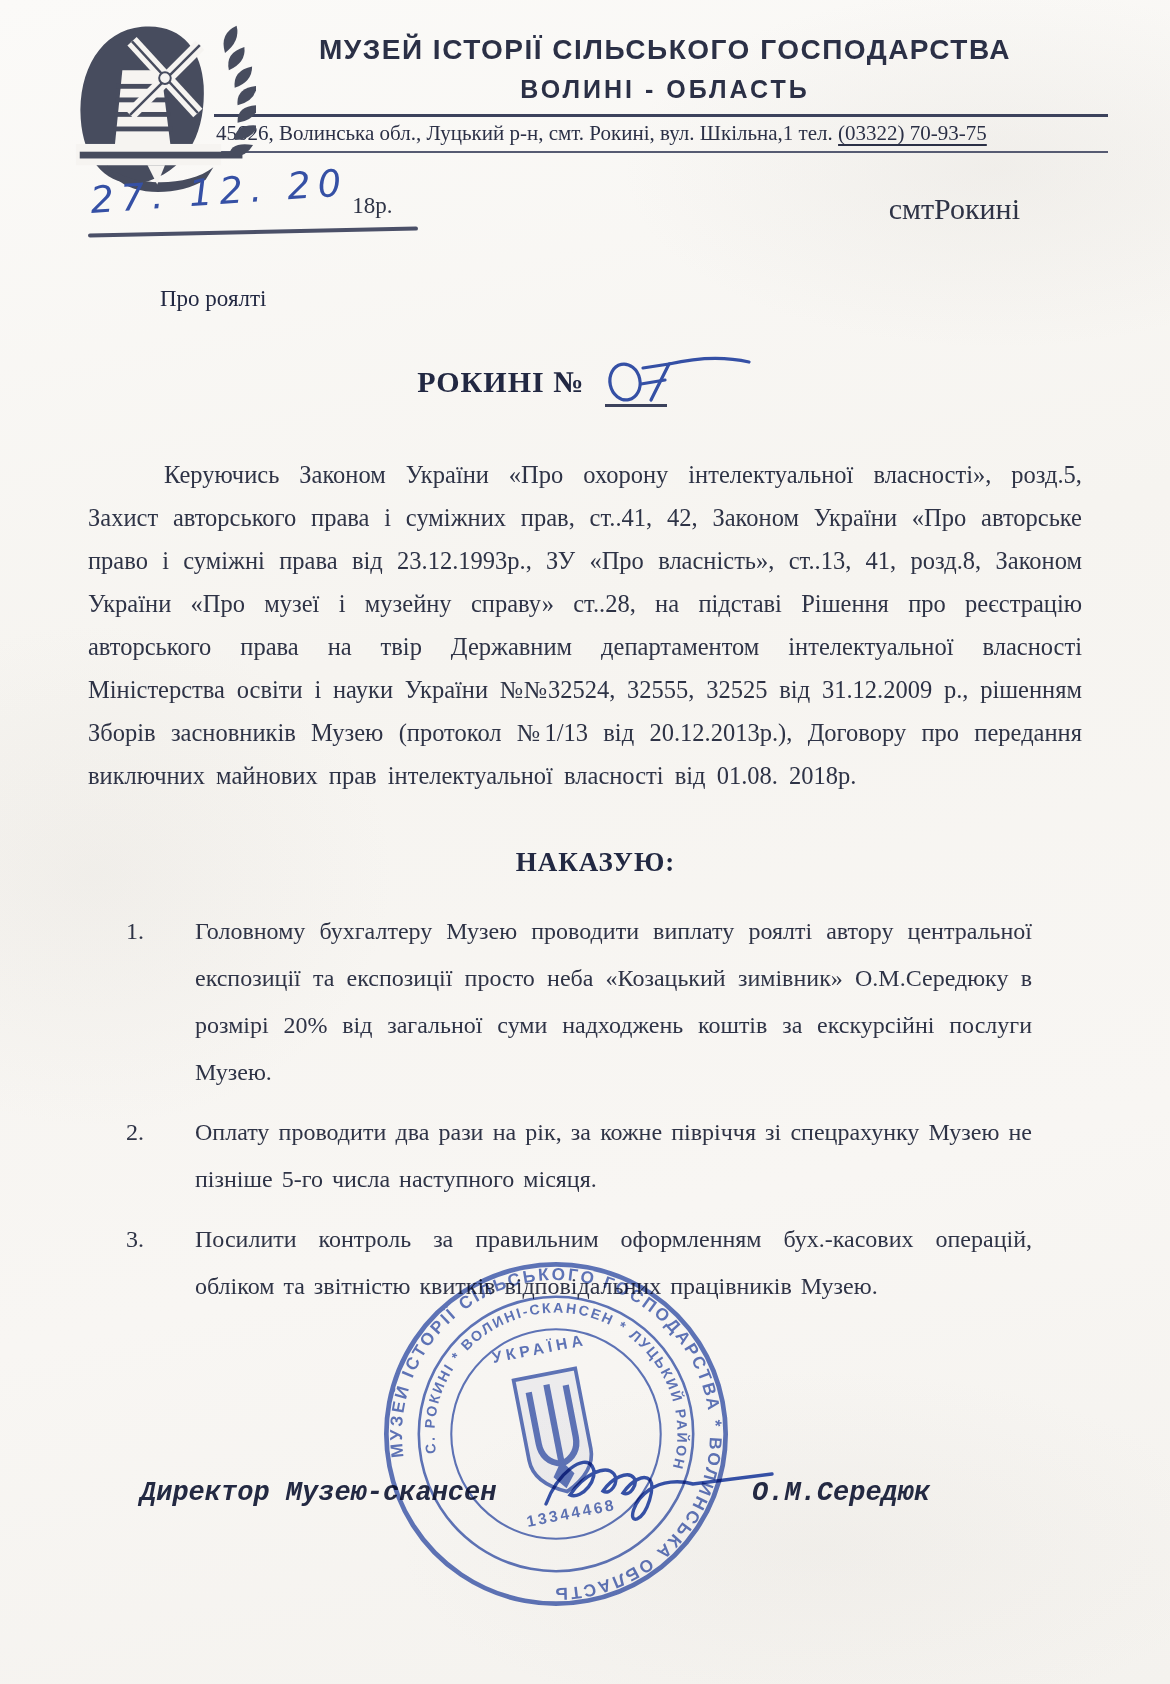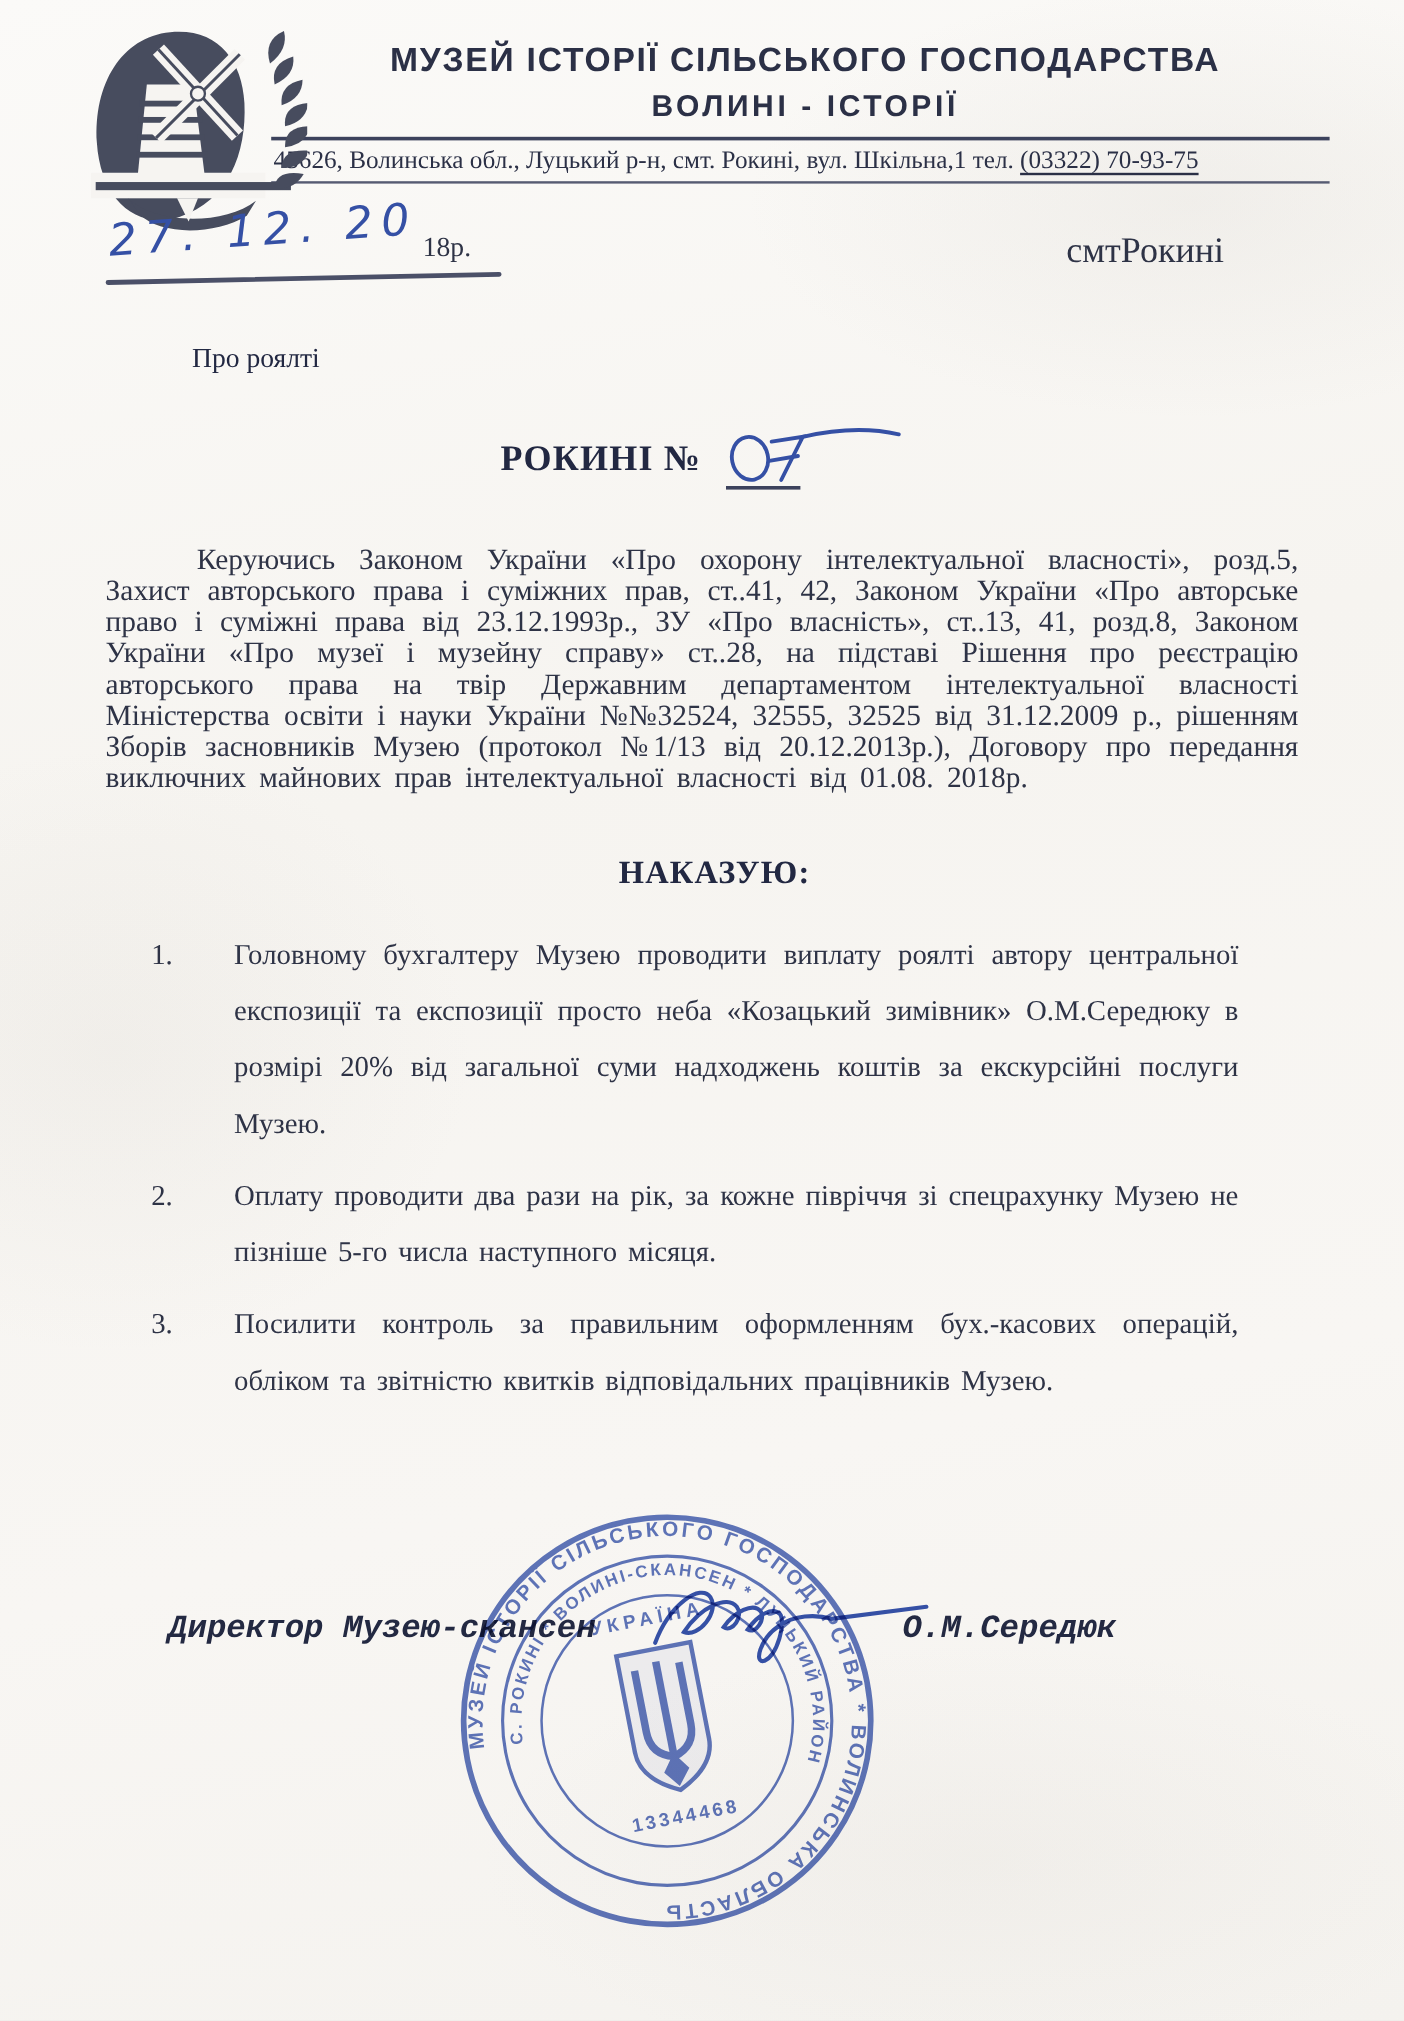--- a/index.html
+++ b/index.html
@@ -10,21 +10,21 @@
     overflow:hidden;
     font-family:"Liberation Serif", serif;
     color:#2e3346;
     background:
       radial-gradient(ellipse 620px 300px at 85% 10%, rgba(203,198,190,.18), transparent 60%),
       radial-gradient(ellipse 500px 420px at 8% 52%, rgba(203,198,190,.14), transparent 60%),
       radial-gradient(ellipse 700px 300px at 70% 92%, rgba(203,198,190,.12), transparent 60%),
       linear-gradient(168deg,#fbfaf8 0%,#f6f4f0 38%,#f8f6f3 70%,#f4f2ee 100%);
   }
   
-  .letterhead{position:relative;padding-top:34px;padding-left:12px;}
+  .letterhead{position:relative;padding-top:34px;}
   .logo{position:absolute;left:72px;top:20px;width:184px;height:178px;}
   .org-lines{margin-left:230px;margin-right:70px;text-align:center;
     font-family:"Liberation Sans", sans-serif;font-weight:bold;color:#2b3046;}
   .org-line1{font-size:28px;letter-spacing:1.5px;}
   .org-line2{font-size:25px;margin-top:9px;letter-spacing:3px;}
   .address-band{
     margin:10px 62px 0 214px;
     border-top:3px solid #3c425c;
     border-bottom:2px solid #565b72;
     padding:4px 0 5px 2px;
@@ -46,21 +46,21 @@
     background:#4b5068;transform:rotate(-1.2deg);border-radius:2px;}
   .place{font-size:30px;padding-bottom:8px;}
   
   .subject{margin:52px 0 0 160px;font-weight:normal;font-size:23px;color:#222842;}
   
   .order-title{margin-top:42px;text-align:center;font-weight:bold;font-size:30px;
     color:#222842;letter-spacing:1px;white-space:nowrap;}
   .order-num{display:inline-block;position:relative;margin-left:10px;vertical-align:-14px;}
   .num-underline{position:absolute;left:2px;bottom:6px;width:62px;height:3px;background:#3c425c;}
   
-  .preamble{margin:40px 88px 0 88px;font-size:24.5px;line-height:26px;
+  .preamble{margin:40px 88px 0 88px;font-size:24.5px;line-height:43px;
     text-align:justify;text-indent:76px;word-spacing:5px;color:#2e3346;}
   
   .order-heading{margin-top:50px;text-align:center;font-weight:bold;font-size:27px;
     color:#222842;letter-spacing:1px;padding-left:21px;}
   .order-list{margin:30px 138px 0 108px;}
   .order-item{display:flex;margin-bottom:13px;font-size:24px;line-height:47px;}
   .item-num{min-width:36px;text-align:right;margin-right:15px;flex:none;}
   .item-text{flex:1;text-align:justify;word-spacing:3px;margin-left:36px;}
   
   .sig-block{position:relative;margin-top:158px;height:70px;font-family:Liberation Mono, monospace;}
@@ -113,21 +113,21 @@
           <path d="M168,70 q18,-6 18,-22 q-20,4 -18,22z"></path>
           <path d="M171,88 q18,-4 20,-20 q-22,2 -20,20z"></path>
           <path d="M171,106 q18,-2 22,-18 q-23,0 -22,18z"></path>
           <path d="M168,124 q18,0 24,-15 q-24,-2 -24,15z"></path>
           <path d="M162,141 q17,2 25,-12 q-24,-4 -25,12z"></path>
         </g>
       </svg>
     </div>
     <div class="org-lines">
       <div class="org-line1">МУЗЕЙ ІСТОРІЇ СІЛЬСЬКОГО ГОСПОДАРСТВА</div>
-      <div class="org-line2">ВОЛИНІ - ІСТОРІЇ</div>
+      <div class="org-line2">ВОЛИНІ - ОБЛАСТЬ</div>
     </div>
     <div class="address-band"><span>45626, Волинська обл., Луцький р-н, смт. Рокині, вул. Шкільна,1 тел. </span><span class="phone">(03322) 70-93-75</span></div>
   </header>
 
   <div class="date-row">
     <div class="date-block">
       <span class="date-hand">27. 12. 20</span><span class="date-suffix">18р.</span>
       <div class="date-underline"></div>
     </div>
     <div class="place">смтРокині</div>

